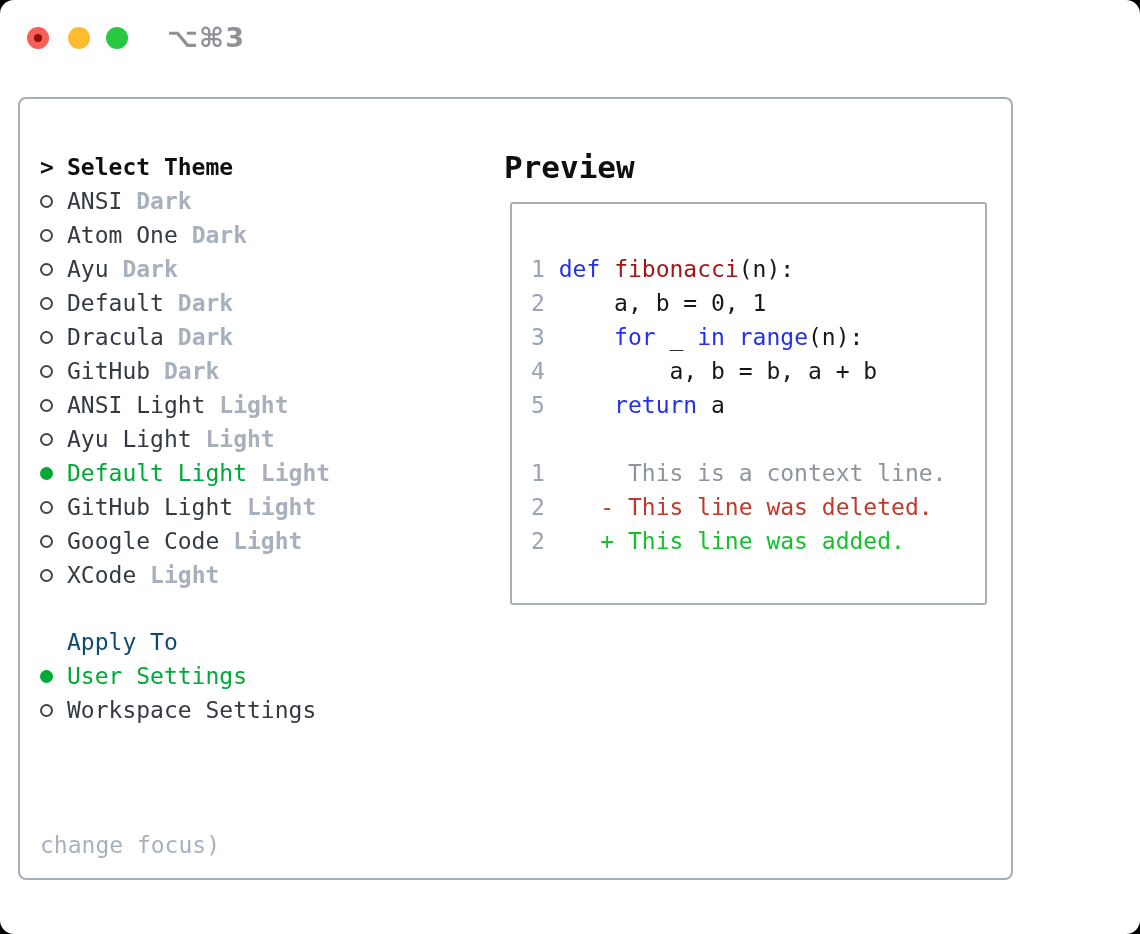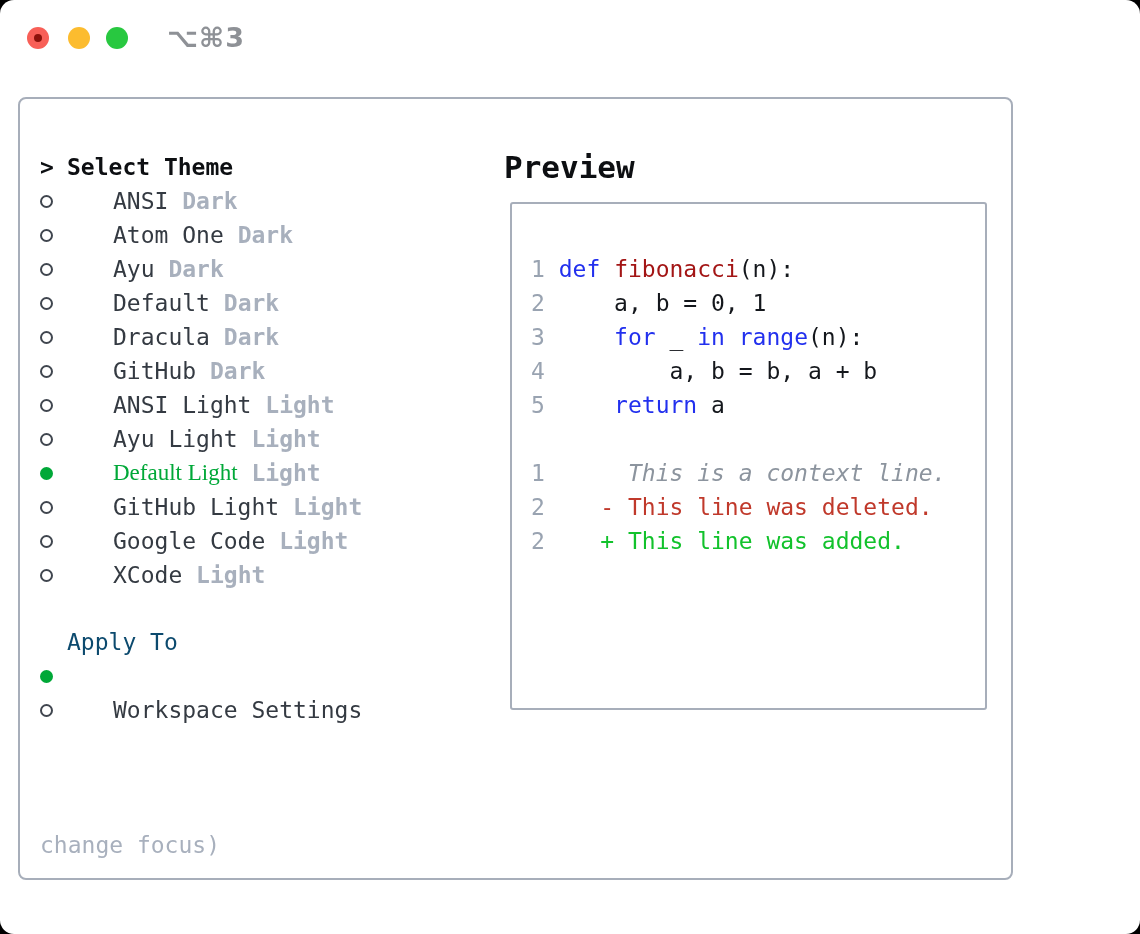--- a/index.html
+++ b/index.html
@@ -25,46 +25,46 @@
     position:absolute;left:18px;top:97px;width:995px;height:783px;
     border:2px solid #a7aeba;border-radius:8px;box-sizing:border-box;
     background:#fff;
   }
   .row{display:flex;align-items:center;height:34px;font-size:23px;white-space:pre;}
   .marker{width:27px;flex:none;display:flex;align-items:center;}
   .circle{width:13px;height:13px;border:2px solid #40464f;border-radius:50%;box-sizing:border-box;}
   .circle.sel{background:#00a838;border-color:#00a838;}
   .cursor{font-weight:700;color:#0d0f12;font-size:23px;}
   .list-title{font-weight:700;color:#0d0f12;text-align:center;}
-  .item-name{color:#343a42;margin-left:46px;}
-  .item-name.green{color:#00a838;font-family:Liberation Serif, serif;}
+  .item-name{color:#343a42;}
+  .item-name.green{color:#00a838;}
   .item-tag{color:#a8b0bd;font-weight:bold;}
   .list-col{position:absolute;left:20px;top:51px;}
   .apply-block{position:absolute;left:20px;top:526px;}
   .apply-title{color:#0c4a6e;}
   .help{
     position:absolute;left:20px;top:661px;
     font-size:23px;line-height:34px;color:#a8b0bd;white-space:pre;
   }
   
   .preview-title{
     position:absolute;left:484px;top:51px;height:34px;line-height:34px;
     font-size:31px;font-weight:700;color:#0d0f12;
   }
   .preview-box{
-    position:absolute;left:490px;top:103px;width:477px;height:508px;
+    position:absolute;left:490px;top:103px;width:477px;height:403px;
     border:2px solid #a7aeba;border-radius:3px;box-sizing:border-box;background:#fff;
   }
   .pcode{position:absolute;left:19px;top:48px;font-size:23px;line-height:34px;white-space:pre;}
   .pline{height:34px;}
   .tok-pl{color:#14171c;}
   .tok-kw{color:#2230ee;}
   .tok-fn{color:#a31515;}
   .tok-num{color:#99a3b1;}
-  .tok-ctx{color:#8c949e;font-style:italic;}
+  .tok-ctx{color:#8c949e;}
   .tok-del{color:#c0392b;}
   .tok-add{color:#12c22c;}
 </style>
 </head>
 <body>
 
 <div class="window">
 
   <div class="titlebar">
     <span class="tl tl-red">
@@ -97,21 +97,21 @@
           <div class="row"><span class="marker"><span class="circle"></span></span><span class="item-name">XCode</span><span class="item-tag"> Light</span></div>
         </div>
     </div>
 
     <div class="apply-block">
       <div class="row">
         <span class="marker"></span>
         <span class="apply-title">Apply To</span>
       </div>
       <div id="apply-items">
-          <div class="row"><span class="marker"><span class="circle sel"></span></span></div>
+          <div class="row"><span class="marker"><span class="circle sel"></span></span><span class="item-name green">User Settings</span></div>
           <div class="row"><span class="marker"><span class="circle"></span></span><span class="item-name">Workspace Settings</span></div>
         </div>
     </div>
 
     <div class="help">
       <div>change focus)</div>
     </div>
 
     <div class="preview-title">Preview</div>
     <div class="preview-box">

